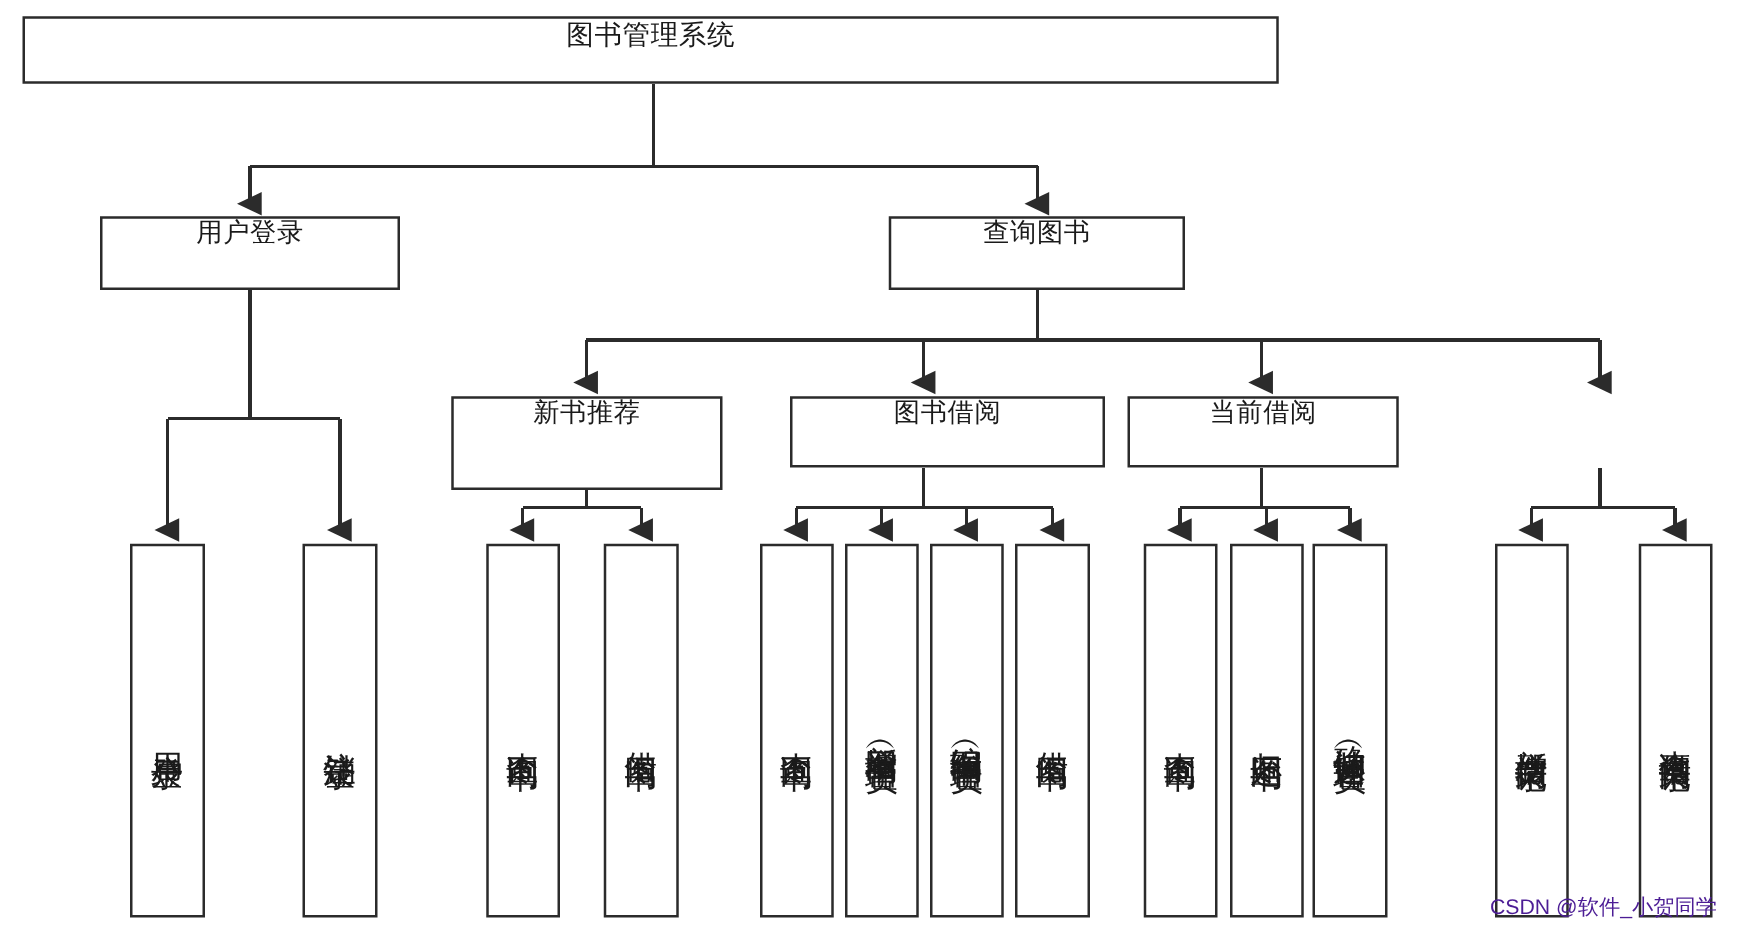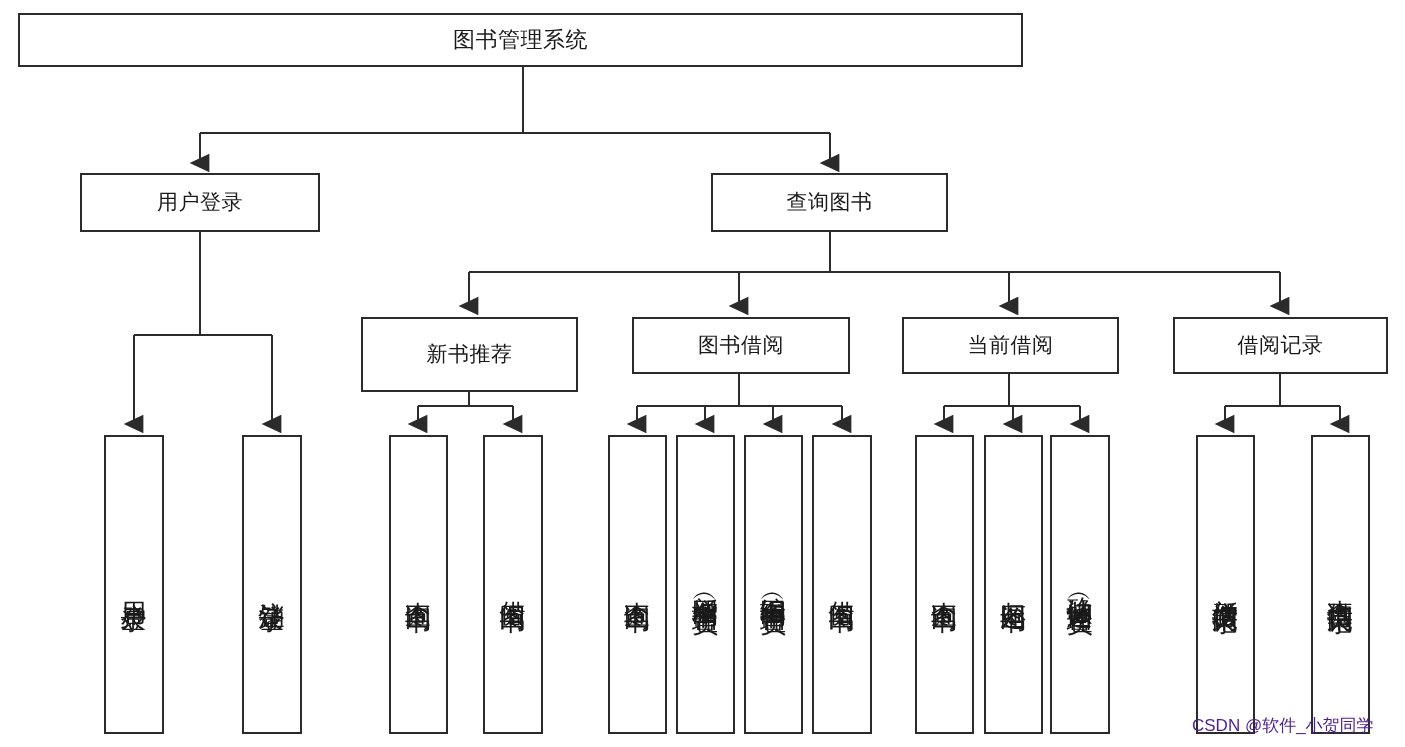--- a/index.html
+++ b/index.html
@@ -26,21 +26,20 @@
     left: 0;
     width: 1405px;
     height: 747px;
   }
   .node-box {
     position: absolute;
     box-sizing: border-box;
     background: #ffffff;
     border: 2px solid #2b2b2b;
     display: flex;
-    align-items: center;
     justify-content: center;
     overflow: hidden;
   }
   .node-label {
     color: #1a1a1a;
     line-height: 1.18;
     text-align: center;
     white-space: nowrap;
     letter-spacing: 0.5px;
   }
@@ -124,28 +123,25 @@
   <div class="node-box level-2" style="left:80px; top:173px; width:240px; height:59px;">
     <span class="node-label">用户登录</span>
   </div>
   <div class="node-box level-2" style="left:711px; top:173px; width:237px; height:59px;">
     <span class="node-label">查询图书</span>
   </div>
 
   <div class="node-box level-3" style="left:361px; top:317px; width:217px; height:75px;">
     <span class="node-label">新书推荐</span>
   </div>
-  <div class="node-box level-3" style="left:632px; top:317px; width:218px; height:57px;">
+  <div class="node-box level-3" style="left:632px; top:317px; width:252px; height:57px;">
     <span class="node-label">图书借阅</span>
   </div>
   <div class="node-box level-3" style="left:902px; top:317px; width:217px; height:57px;">
     <span class="node-label">当前借阅</span>
-  </div>
-  <div class="node-box level-3" style="left:1173px; top:317px; width:215px; height:57px;">
-    <span class="node-label">借阅记录</span>
   </div>
 
   <div class="node-box leaf" style="left:104px; top:435px; width:60px; height:299px;">
     <span class="node-label">用户登录</span>
   </div>
   <div class="node-box leaf" style="left:242px; top:435px; width:60px; height:299px;">
     <span class="node-label">注销登录</span>
   </div>
 
   <div class="node-box leaf" style="left:389px; top:435px; width:59px; height:299px;">

